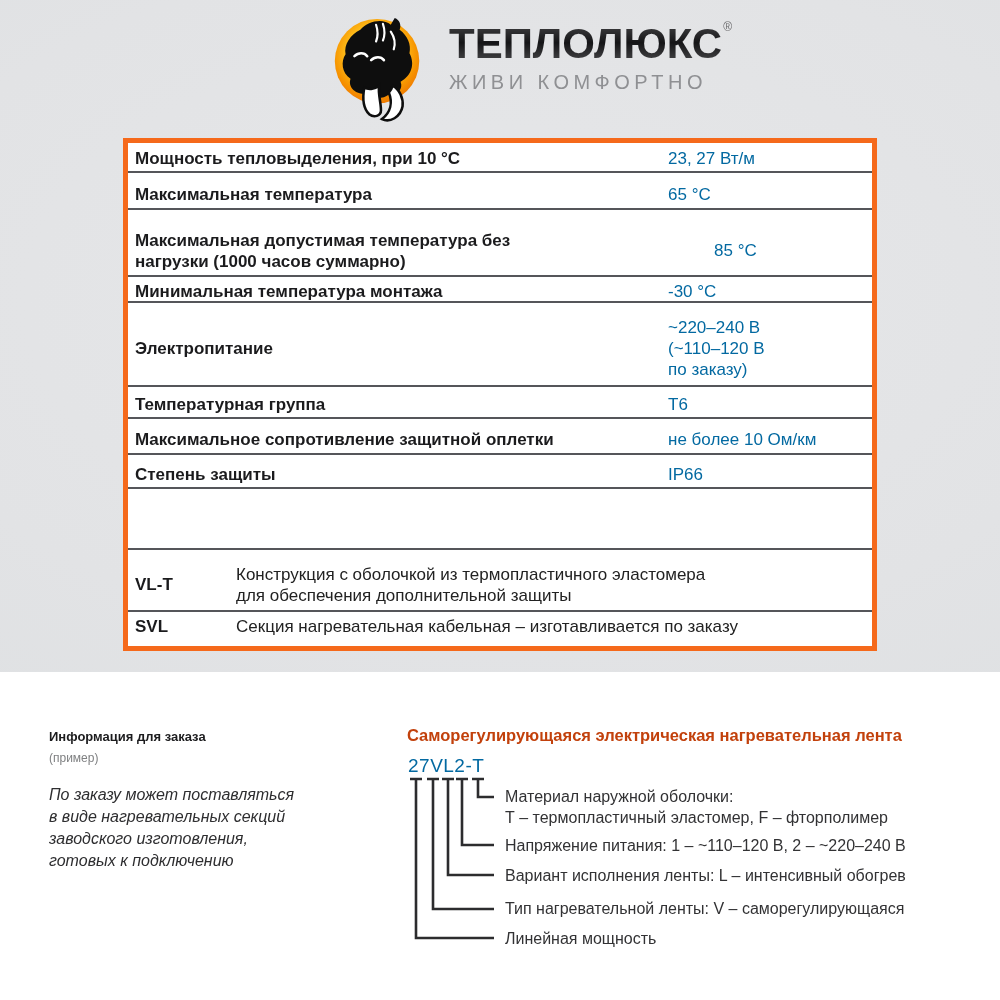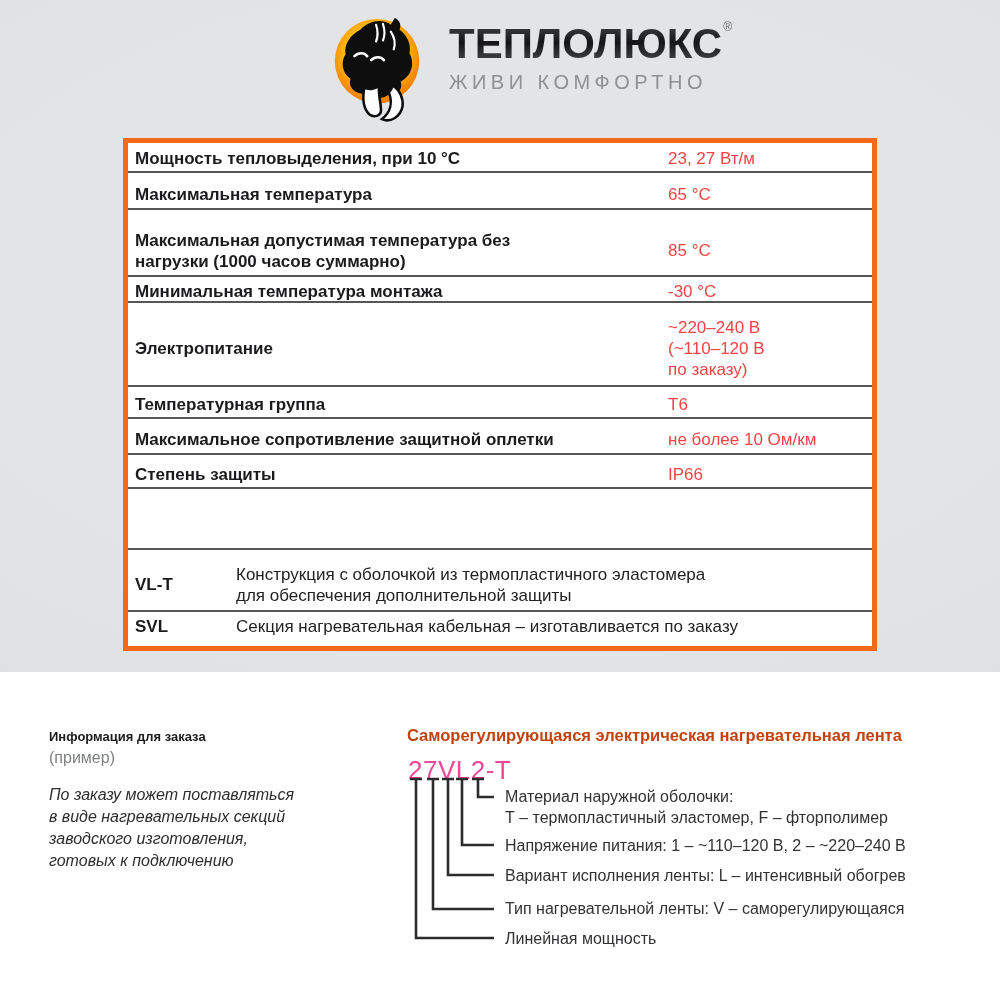--- a/index.html
+++ b/index.html
@@ -23,47 +23,47 @@
   .tagline{margin-top:6px;font-size:20px;letter-spacing:4.5px;color:#8f9093;white-space:nowrap;}
 
   
   .spec-table{position:absolute;left:123px;top:138px;width:754px;height:513px;
               box-sizing:border-box;border:5px solid #f5691b;background:#ffffff;
               display:flex;flex-direction:column;}
   .row{box-sizing:border-box;display:flex;align-items:center;border-bottom:2px solid #55565a;}
   .row:last-child{border-bottom:none;}
   .cl{box-sizing:border-box;width:540px;padding-left:7px;font-weight:700;color:#1b1b1d;
       font-size:17px;line-height:21px;white-space:pre-line;}
-  .cv{flex:1;font-size:17px;line-height:21px;color:#ef4444;white-space:pre-line;}
+  .cv{flex:1;font-size:17px;line-height:21px;color:#0369a1;white-space:pre-line;}
   .cc{box-sizing:border-box;width:108px;padding-left:7px;font-weight:700;color:#1b1b1d;
       font-size:17px;line-height:21px;}
   .cd{flex:1;font-size:17px;line-height:21px;color:#222;white-space:pre-line;}
   .r1{height:30px;padding-top:3px;}
   .r2{height:37px;padding-top:7px;}
-  .r3{height:67px;padding-top:16px;}
+  .r3{height:67px;padding-top:16px;gap:46px;}
   .r4{height:26px;padding-top:5px;}
   .r5{height:84px;padding-top:9px;}
   .r6{height:32px;padding-top:4px;}
   .r7{height:36px;padding-top:7px;}
   .r8{height:34px;padding-top:6px;}
   .r9{height:61px;}
   .r10{height:62px;padding-top:9px;}
   .r11{height:26px;padding-top:3px;}
 
   
   .order-info{position:absolute;left:49px;top:726px;width:330px;}
   .oi-title{margin:0;font-size:13px;font-weight:700;color:#1c1c1e;line-height:22px;}
-  .oi-sub{font-size:16px;color:#7f8082;line-height:20px;}
+  .oi-sub{font-size:12px;color:#7f8082;line-height:20px;}
   .oi-note{margin:0;margin-top:16px;font-style:italic;font-size:16px;line-height:22px;
            color:#2e2e30;white-space:pre;}
 
   
   .naming{position:absolute;left:407px;top:726px;width:580px;height:240px;}
   .nt{position:absolute;left:0;top:0;margin:0;font-size:16.5px;font-weight:700;color:#c2410c;white-space:nowrap;}
-  .ncode{position:absolute;left:1px;top:29px;font-size:26px;color:#ec4899;letter-spacing:0.5px;}
+  .ncode{position:absolute;left:1px;top:29px;font-size:19px;color:#0369a1;letter-spacing:0.5px;}
   .tree{position:absolute;left:-1px;top:50px;width:100px;height:172px;}
   .bl{position:absolute;left:98px;font-size:16px;line-height:21px;color:#323234;white-space:pre;}
   .b1{top:60px;}
   .b2{top:109px;}
   .b3{top:139px;}
   .b4{top:172px;}
   .b5{top:202px;}
 </style>
 </head>
 <body>

